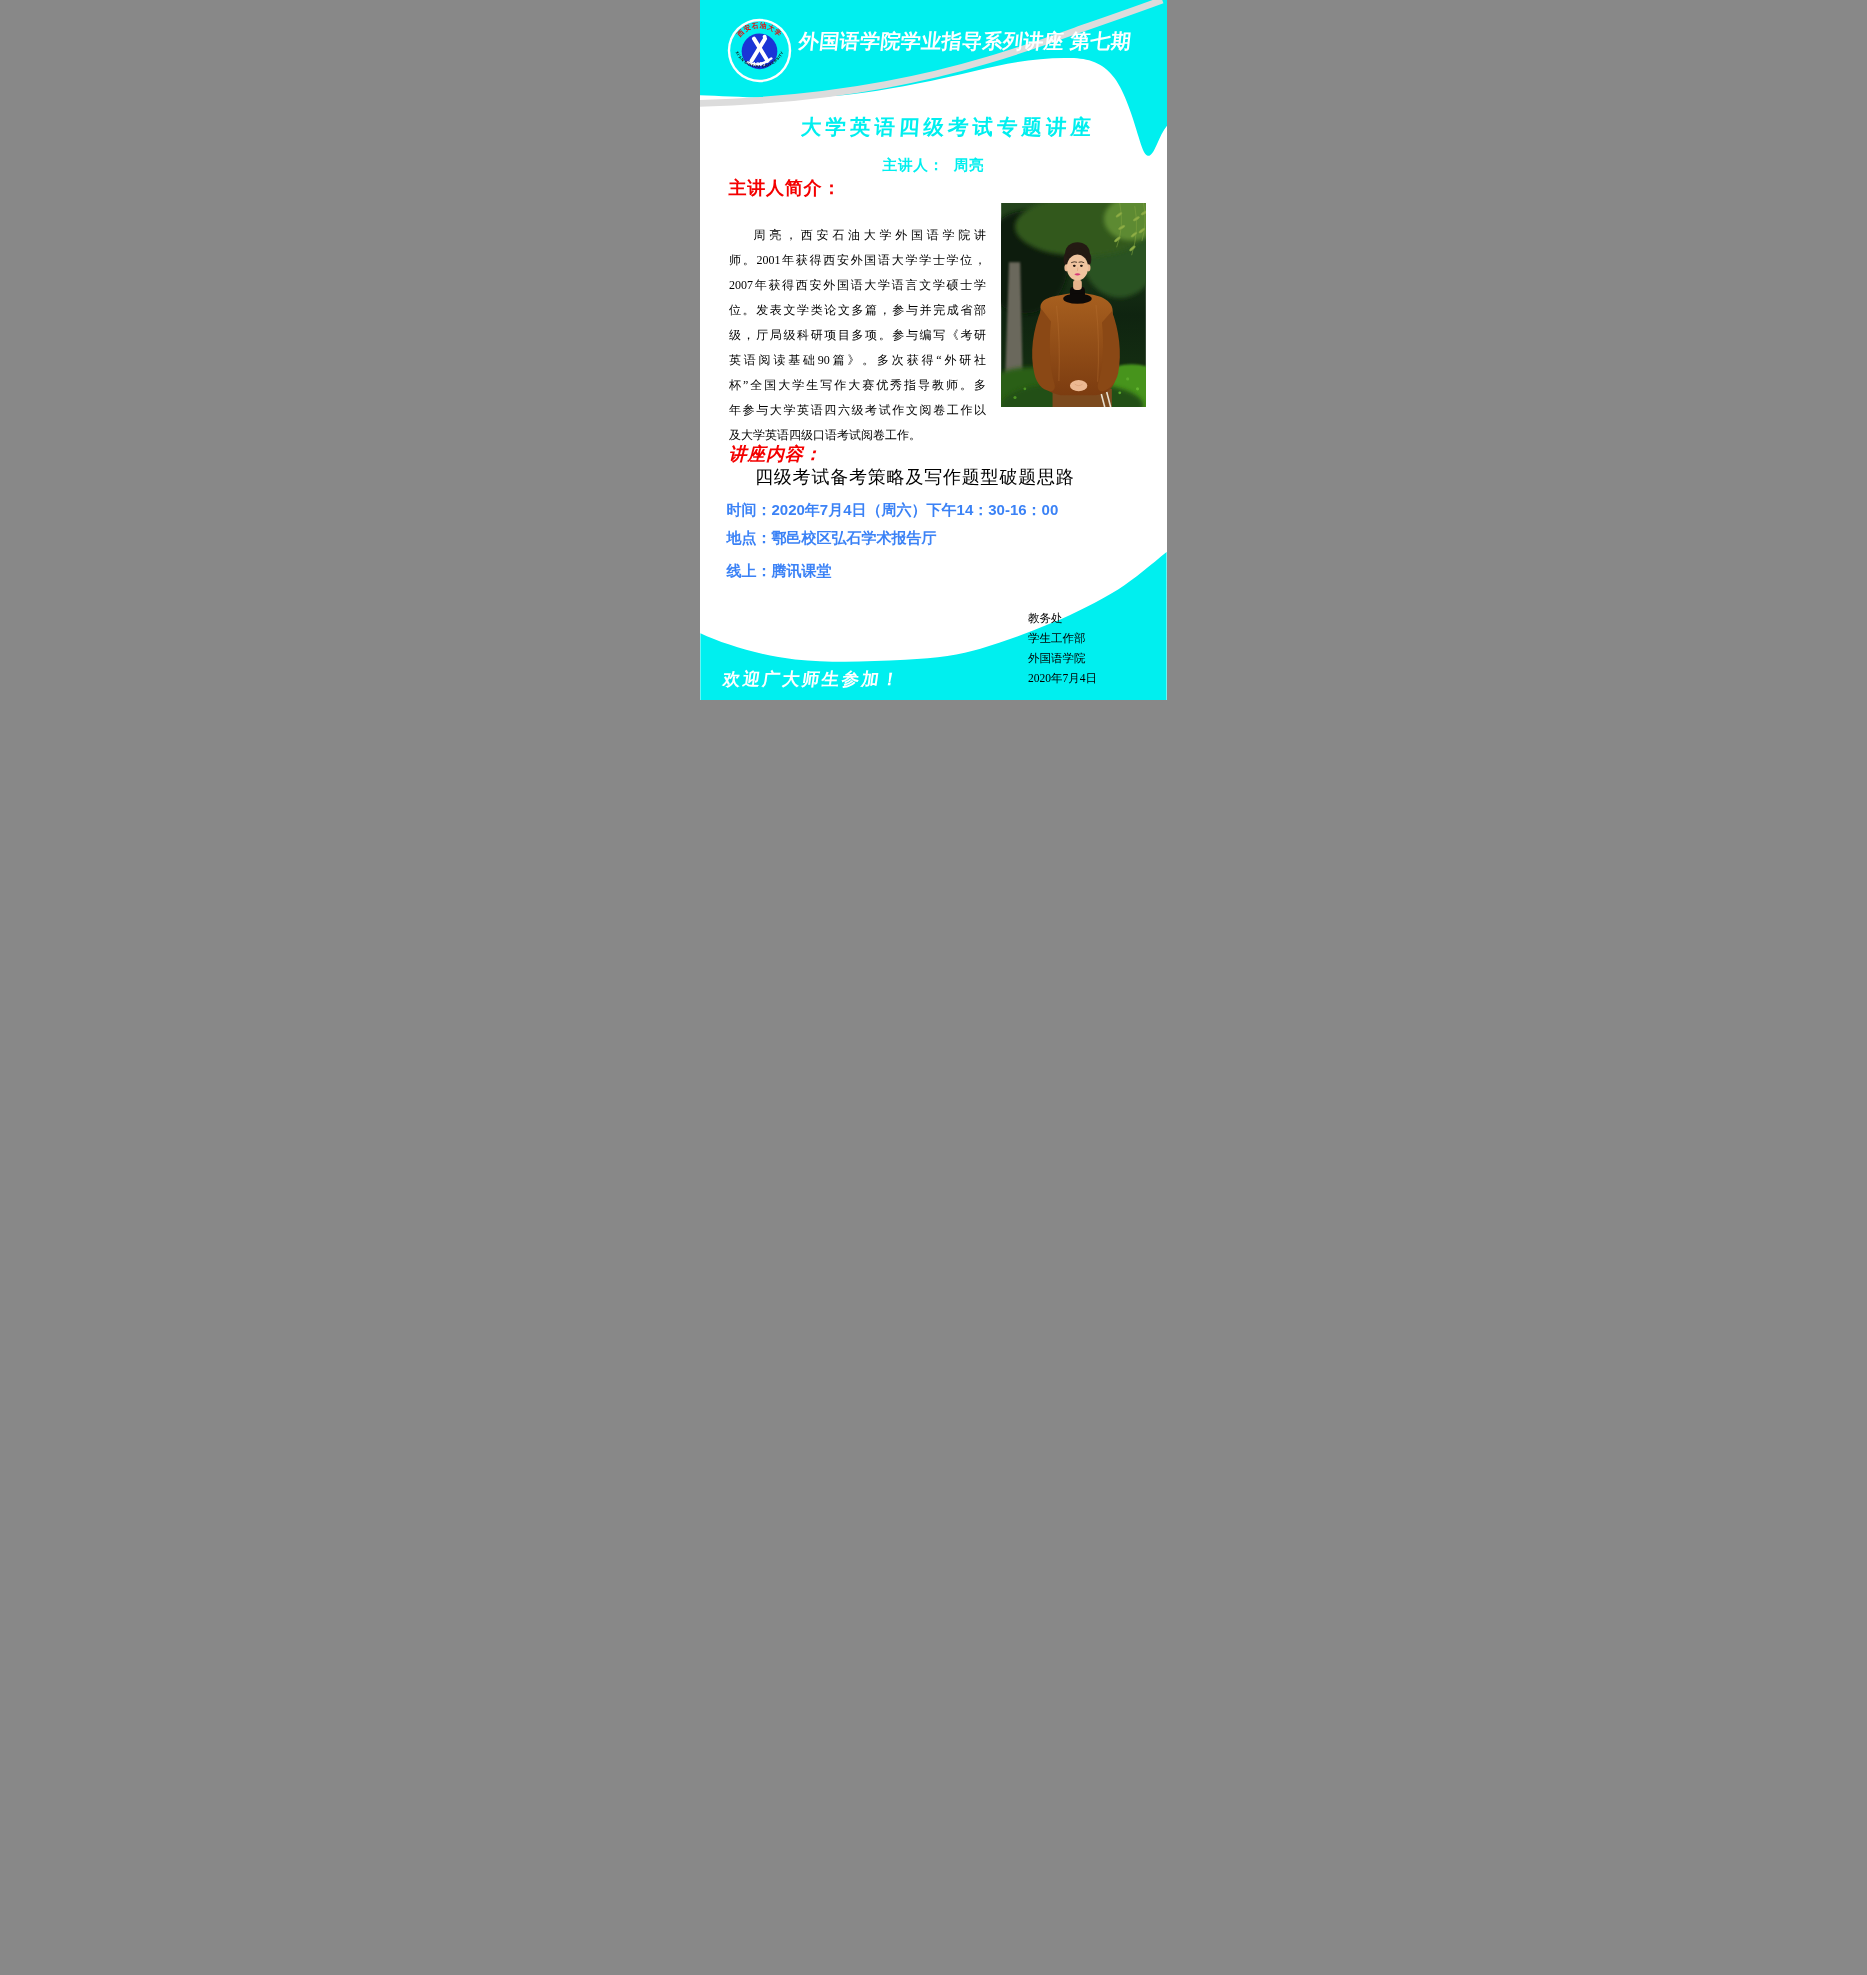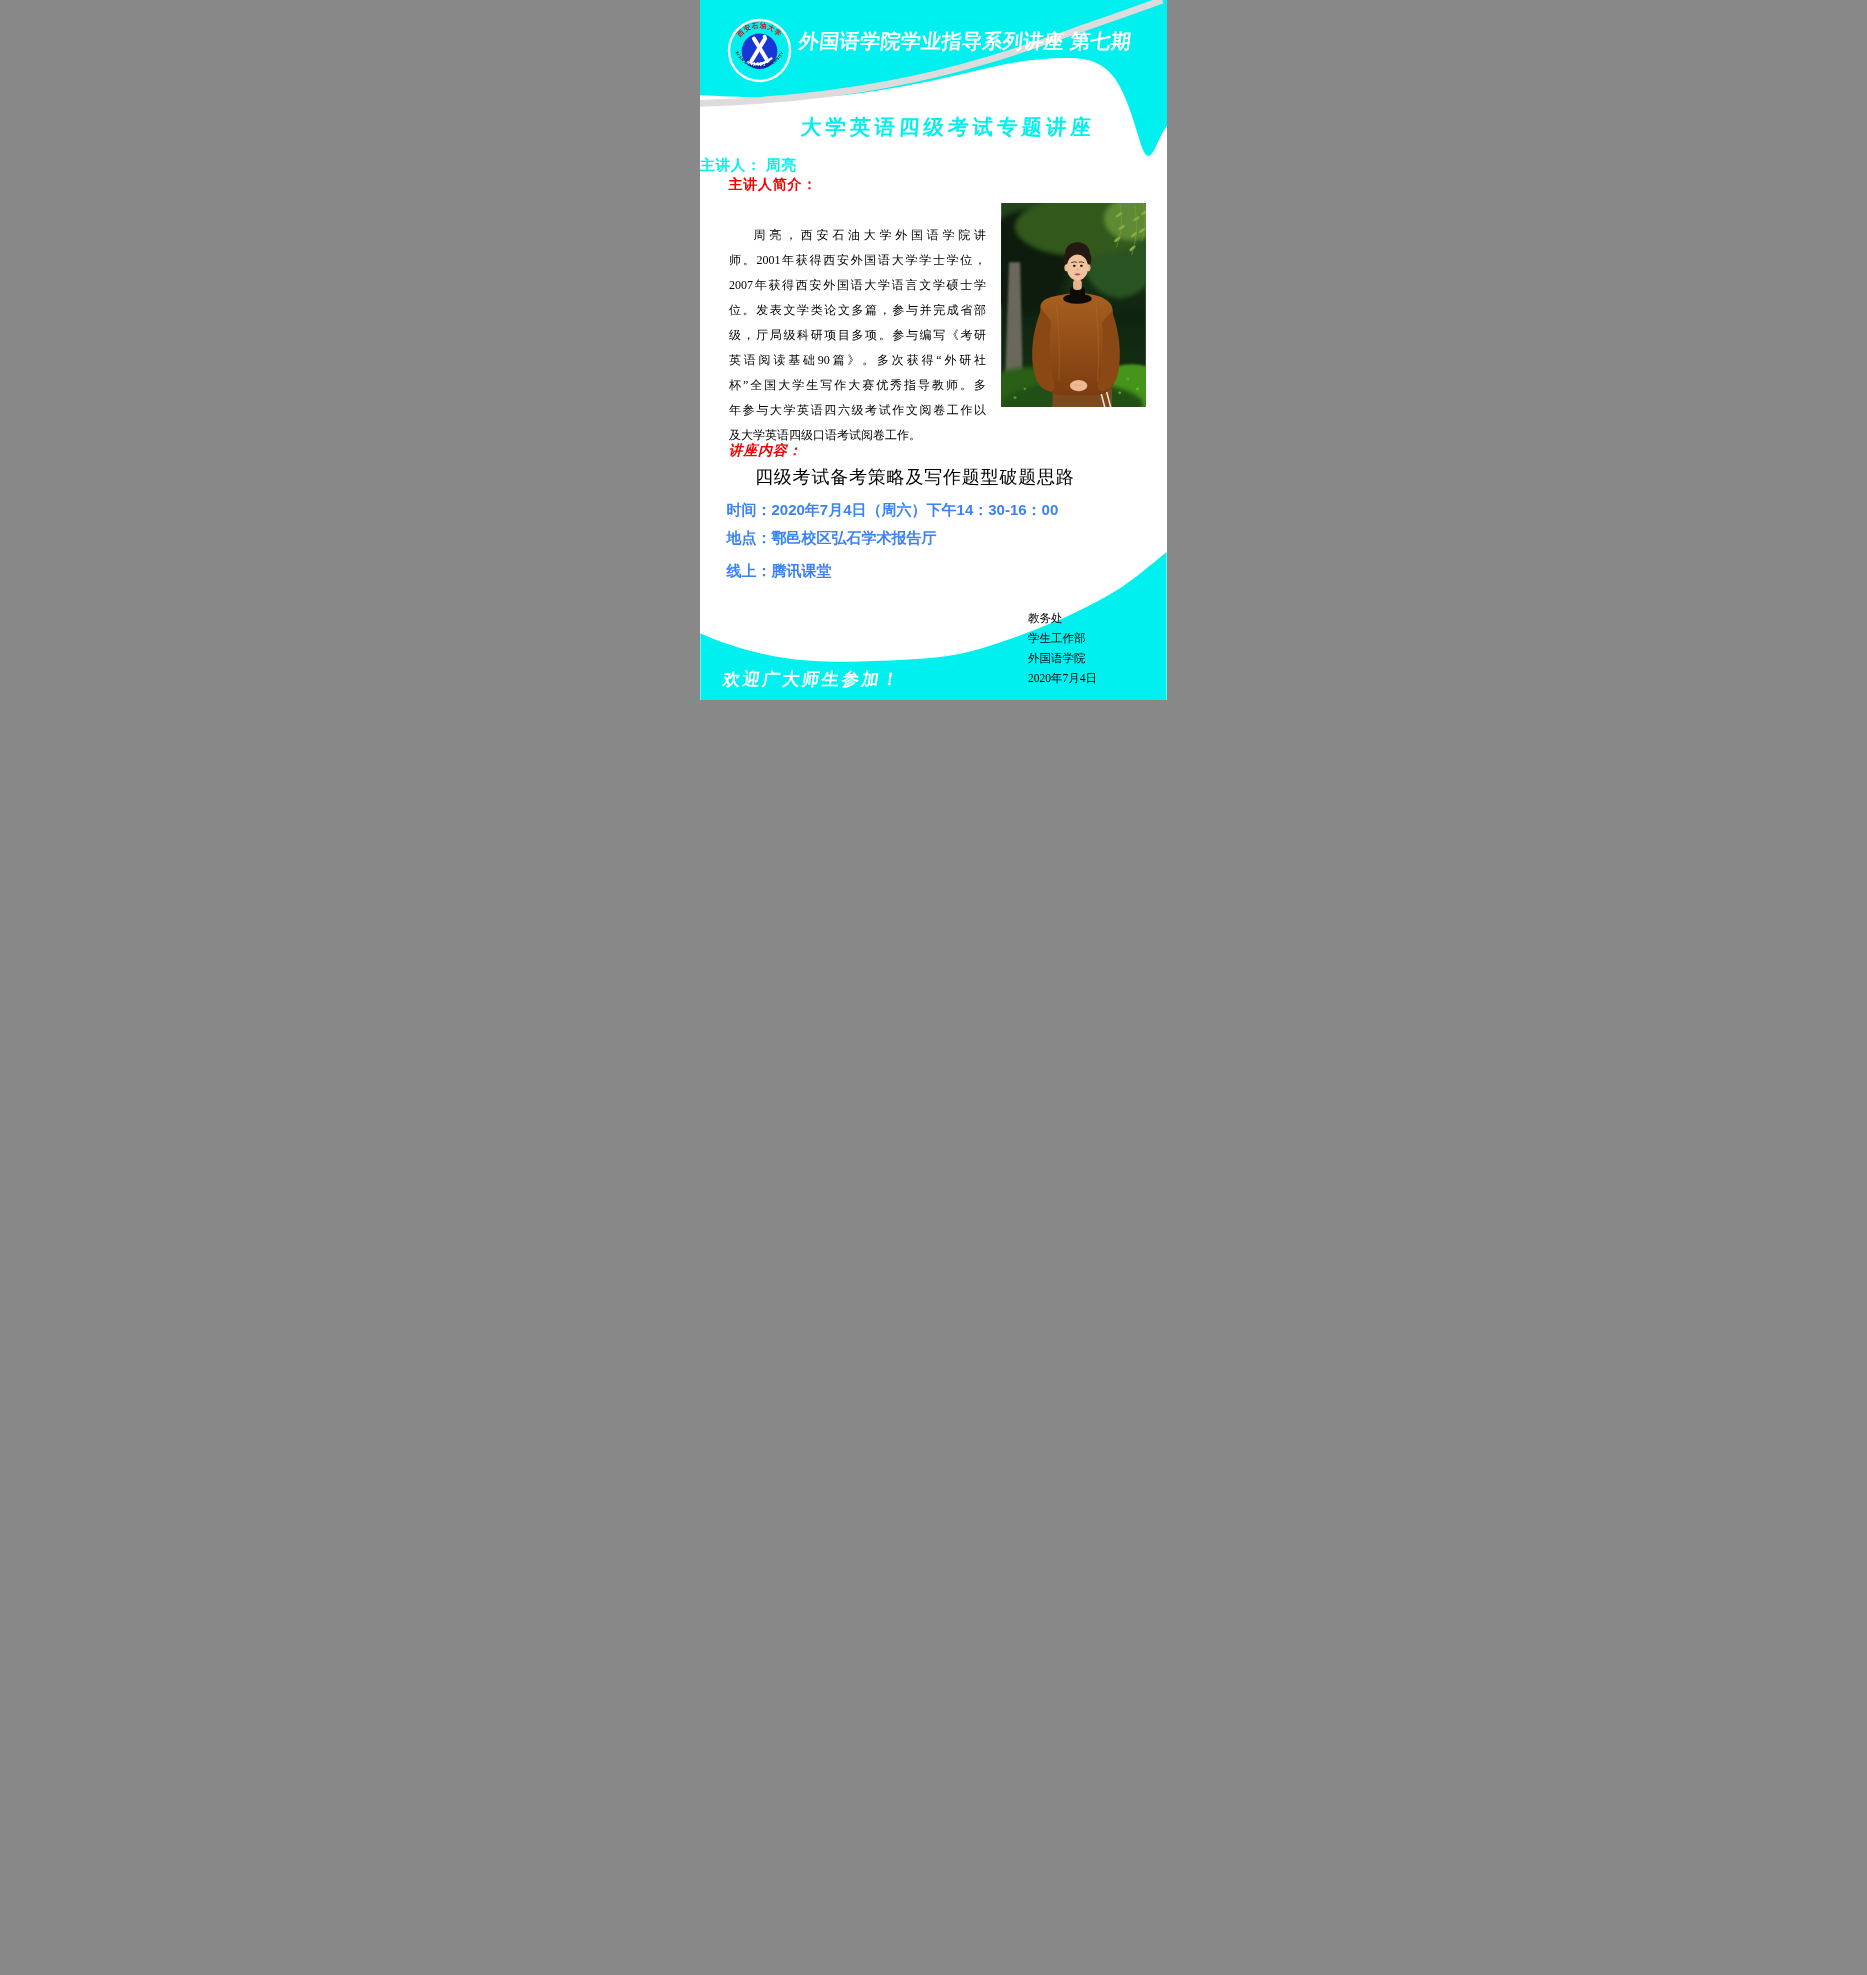--- a/index.html
+++ b/index.html
@@ -6,23 +6,23 @@
   .page{position:relative;width:467px;height:700px;margin:0 auto;background:#fff;overflow:hidden;
         font-family:"Liberation Sans", sans-serif;}
   .abs{position:absolute;}
   svg{display:block;}
   
   .series-title{position:absolute;left:99px;top:28.4px;font-size:20px;font-weight:bold;color:#fff;
         letter-spacing:0.4px;white-space:nowrap;transform:skewX(-6deg);font-family:"Liberation Sans",sans-serif;}
   
   .main-title{position:absolute;left:101px;top:113px;font-size:20.5px;font-weight:bold;color:var(--cyan);
         letter-spacing:4px;white-space:nowrap;transform:skewX(-4deg);font-family:"Liberation Sans",sans-serif;}
-  .subtitle{position:absolute;left:0;right:0;top:156px;text-align:left;font-size:14.6px;font-weight:bold;
-        color:var(--cyan);letter-spacing:0.8px;font-family:Liberation Serif, serif;}
-  .red-heading{position:absolute;font-size:14px;font-weight:bold;color:var(--red);letter-spacing:0.8px;
+  .subtitle{position:absolute;left:0;right:0;top:156px;text-align:center;font-size:14.6px;font-weight:bold;
+        color:var(--cyan);letter-spacing:0.8px;font-family:Liberation Mono, monospace;}
+  .red-heading{position:absolute;font-size:18px;font-weight:bold;color:var(--red);letter-spacing:0.8px;
         font-family:"Liberation Serif", serif;}
   .intro-heading{left:28.4px;top:176px;}
   .content-heading{left:28.4px;top:442px;font-style:italic;}
   .intro-para{position:absolute;left:29px;top:182px;width:257px;font-family:"Liberation Serif",serif;
         font-size:12px;color:#000;margin-top:41px;}
   .intro-line{height:25px;line-height:25px;text-align:justify;text-align-last:justify;white-space:nowrap;}
   .intro-line.first{padding-left:24.5px;}
   .intro-line.last{text-align-last:left;}
   .topic-line{position:absolute;left:55px;top:465px;font-size:18px;font-weight:400;color:#000;
         letter-spacing:0.8px;font-family:"Liberation Sans",sans-serif;}

